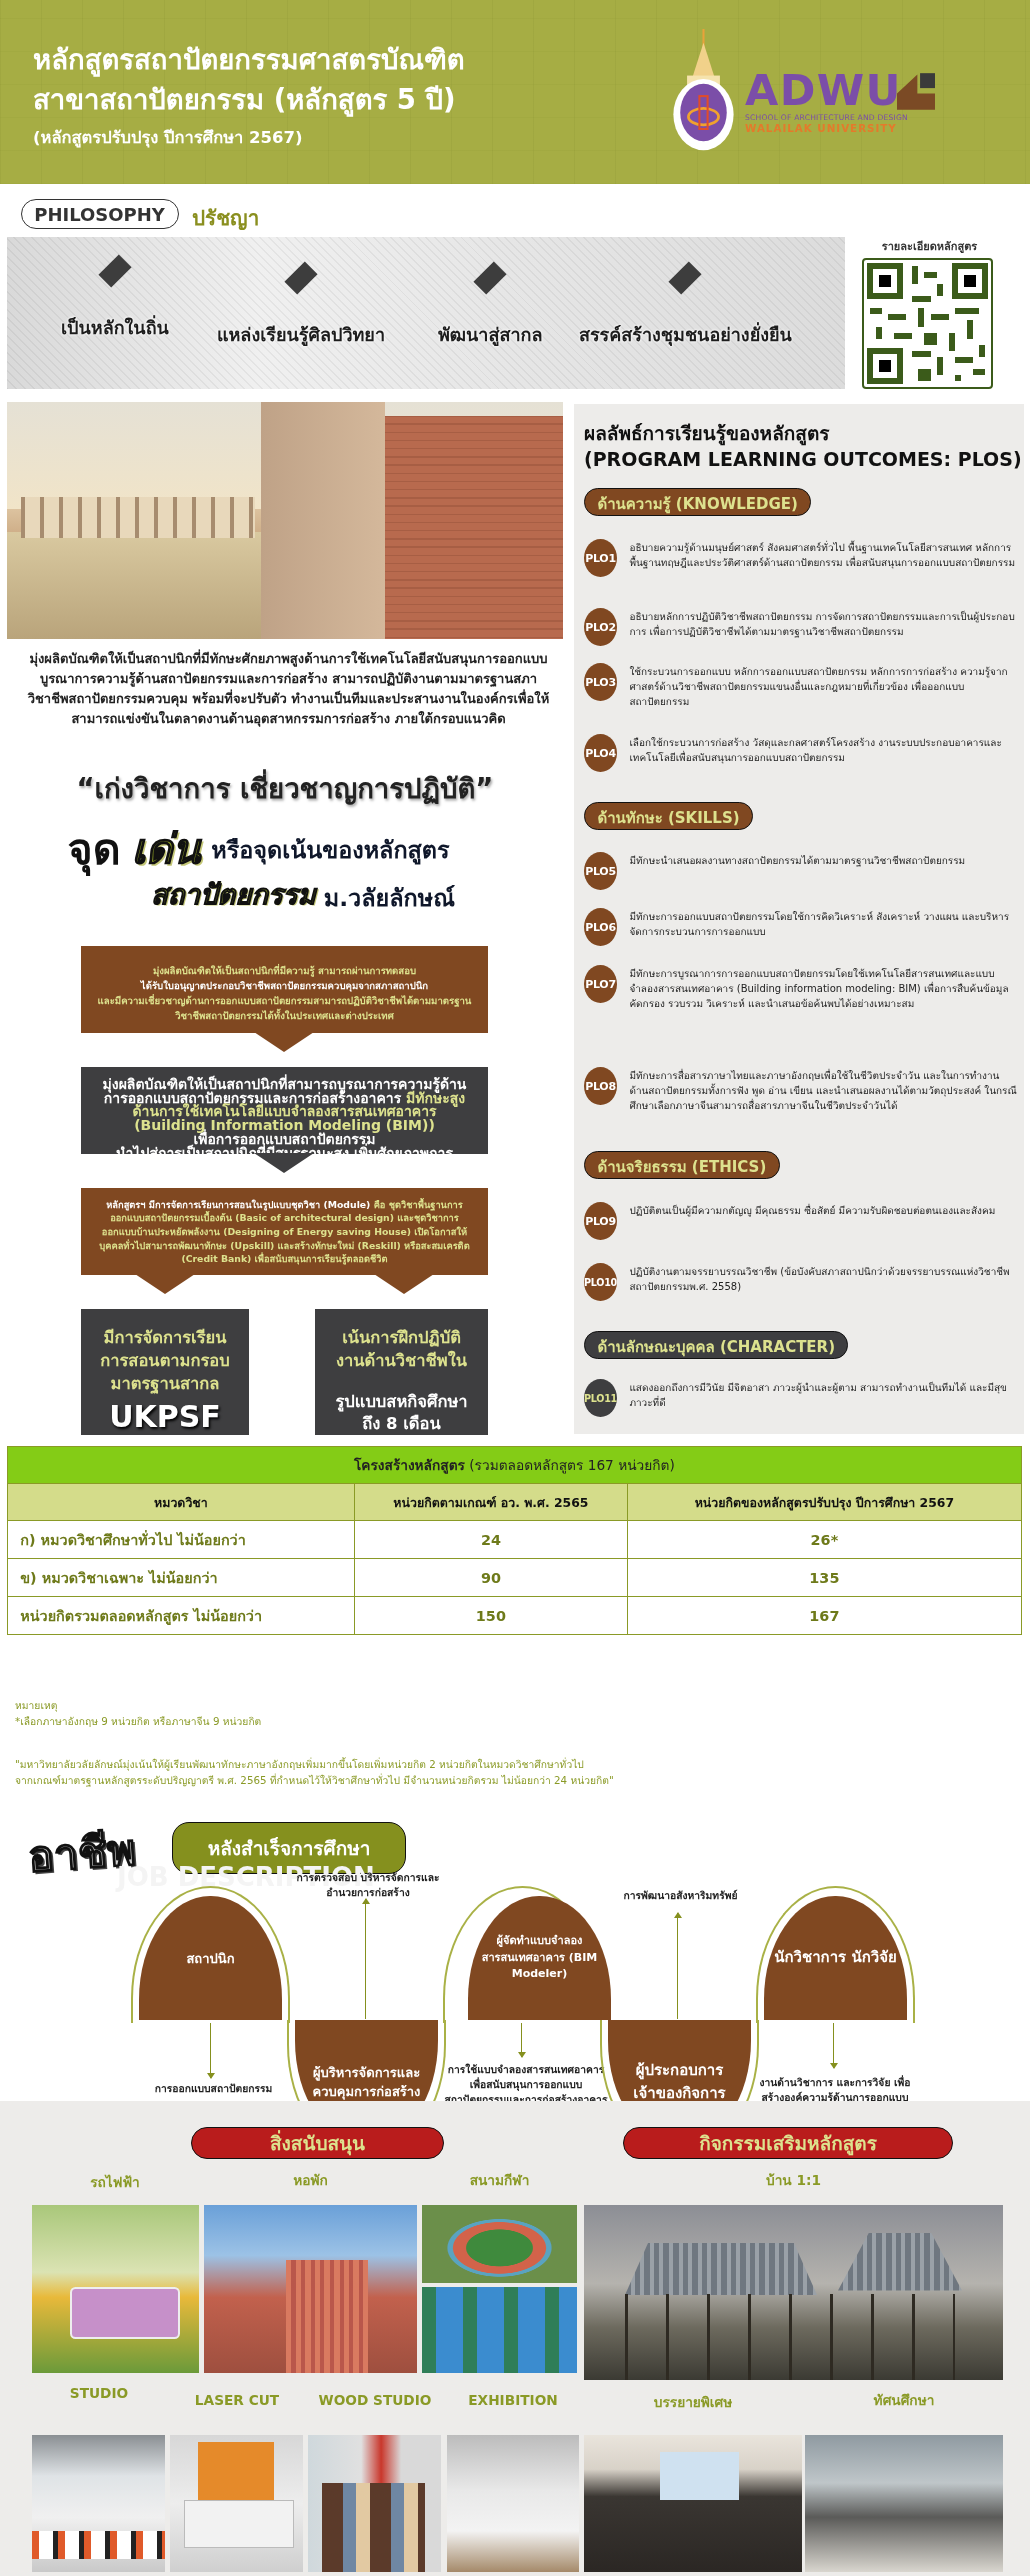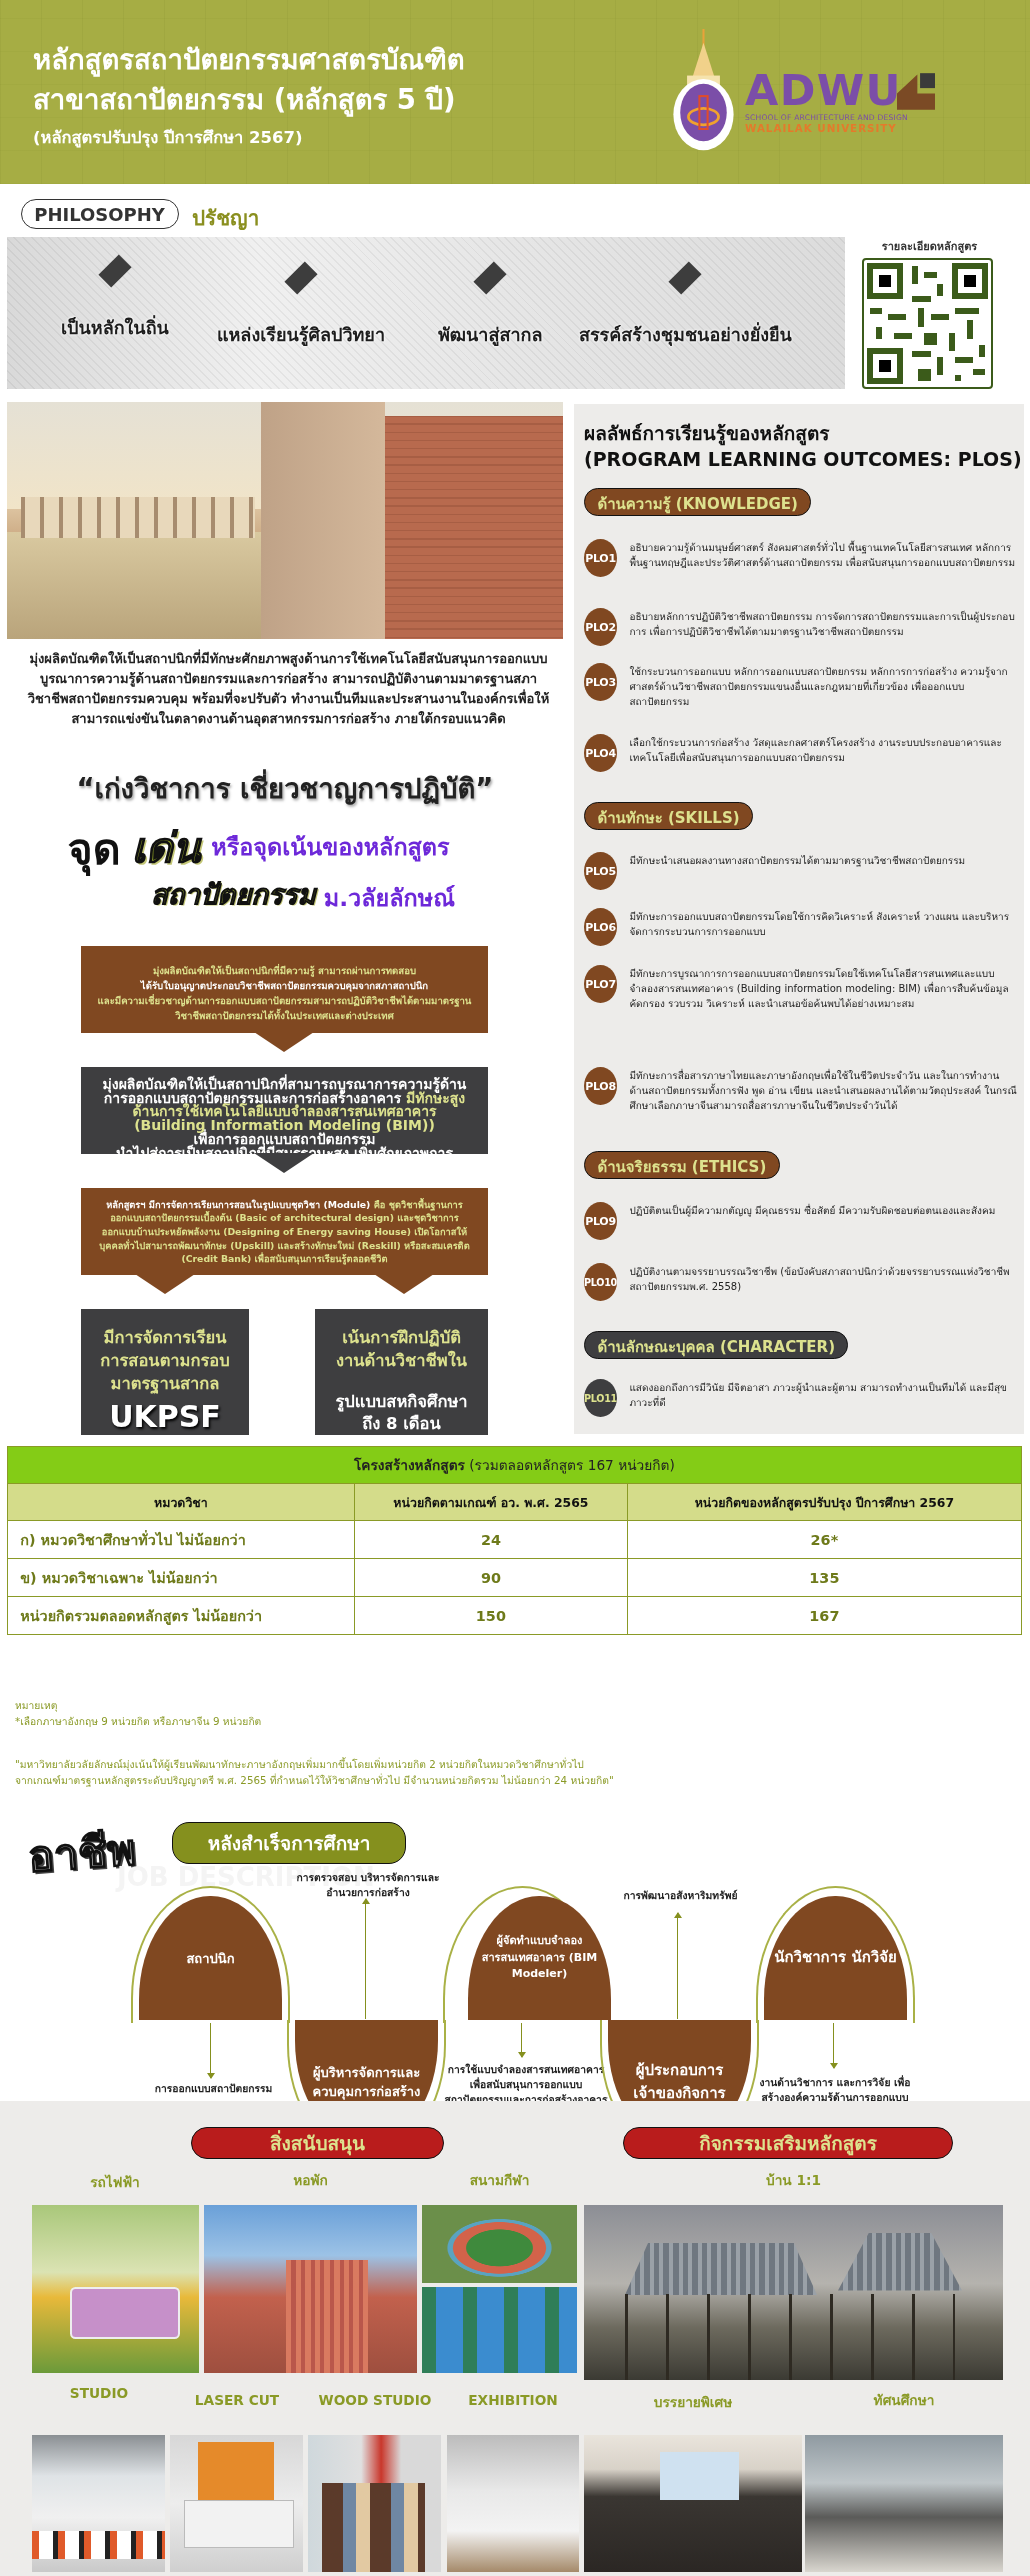--- a/index.html
+++ b/index.html
@@ -38,24 +38,24 @@
   .hero .sky { position:absolute; left:0; top:0; width:100%; height:45%; background: linear-gradient(180deg,#e5e1d5,#f1e4c8); }
   .hero .wall { position:absolute; left:254px; top:0; width:124px; height:100%; background: linear-gradient(90deg,#bfa287,#d4b89b); }
   .hero .brick { position:absolute; left:378px; top:13.7px; width:179px; height:100%; background: repeating-linear-gradient(0deg,#b86a4e 0 6.9px,#a75e44 6.9px 8.2px); }
   .hero .water { position:absolute; left:0; top:55%; width:254px; height:45%; background: linear-gradient(180deg,#d9c9a0,#b9a47b); }
   .hero .arcade { position:absolute; left:13.7px; top:40%; width:234px; height:41px; background: repeating-linear-gradient(90deg,#a78c6f 0 4.1px,#e8d8bb 4.1px 19px); }
 
   .mission { left: 27.5px; top: 649px; width: 522px; text-align: center; font-size: 13px; font-weight: bold; line-height: 20px; color: #222; }
   .slogan { left: 6.9px; top: 766px; width: 556px; text-align: center; font-size: 27.5px; font-weight: bold; color: #222; text-shadow: 1.4px 2.1px 2.7px rgba(0,0,0,.35); }
 
   .hl-title { left: 62px; top: 828px; width: 481px; }
-  .hl-row1 { display: flex; align-items: flex-start; gap: 11px; padding-left: 5.5px; }
+  .hl-row1 { display: flex; align-items: center; gap: 11px; padding-left: 5.5px; }
   .hl-big { font-size: 43px; font-weight: bold; color: #111; line-height: 43px; }
   .hl-olive { font-size: 41px; font-weight: bold; font-style: italic; color: #8a9a26; -webkit-text-stroke: 1.4px #111; line-height: 41px; text-shadow: 2.1px 2.1px 0 #c5c878; }
-  .hl-rest { font-size: 23.4px; font-weight: bold; color: #6d28d9; }
+  .hl-rest { font-size: 23.4px; font-weight: bold; color: #0f172a; }
   .hl-row2 { display: flex; align-items: flex-end; gap: 8.2px; padding-left: 89px; margin-top: 1.4px; }
   .hl-olive2 { font-size: 27.5px; font-weight: bold; font-style: italic; color: #8a9a26; -webkit-text-stroke: 1px #111; text-shadow: 1.4px 1.4px 0 #c5c878; }
 
   
   .fbox { position: absolute; left: 81px; width: 407px; text-align: center; font-size: 9.6px; font-weight: bold; line-height: 15px; padding: 19px 13.7px; }
   .fbox.brown { background: #804821; color: #dde28e; }
   .fbox.dark { background: #3e3e40; color: #fff; }
   .hl-y { color: #dde28e; }
   .hl-w { color: #ffffff; }
   .tri { position: absolute; width: 0; height: 0; border-left: 30px solid transparent; border-right: 30px solid transparent; }
@@ -83,21 +83,21 @@
   .tbl .cap b { font-weight: bold; }
   .tbl .hdr th { background: #d4dc8a; height: 37px; font-size: 12.4px; font-weight: bold; color: #111; }
   .tbl .row td { height: 38px; font-size: 14.4px; font-weight: bold; color: #6e7a1a; }
   .tbl .row td.c { text-align: center; }
   .tbl .row td.l { padding-left: 12.4px; }
 
   .note { left: 15px; font-size: 10.3px; color: #8a9a26; }
 
   
   .career-word { left: 27.5px; top: 1819px; font-size: 43px; font-weight: bold; color: #cfcfcf; -webkit-text-stroke: 1.4px #111; text-shadow: 2.1px 2.1px 0 #444; transform: rotate(-4deg); }
-  .career-pill { left: 172px; top: 1822px; width: 234px; height: 42px; background: #85901e; border: 1.4px solid #111; border-radius: 17px; color: #fff; font-size: 19px; font-weight: bold; display: flex; align-items: center; justify-content: center; }
+  .career-pill { left: 172px; top: 1822px; width: 234px; height: 52px; background: #85901e; border: 1.4px solid #111; border-radius: 17px; color: #fff; font-size: 19px; font-weight: bold; display: flex; align-items: center; justify-content: center; }
   .jobdesc { left: 117px; top: 1862px; font-size: 26px; font-weight: bold; color: #f4f4f4; }
   .arch { position: absolute; width: 143px; height: 124px; background: #804821; color: #fff; font-size: 13px; font-weight: bold; text-align: center; display: flex; align-items: center; justify-content: center; line-height: 19px; padding: 6.9px; }
   .arch.up { border-radius: 71px 71px 0 0 / 103px 103px 0 0; }
   .arch.down { border-radius: 0 0 71px 71px / 0 0 103px 103px; }
   .ring { position: absolute; width: 159px; height: 137px; border: 2.1px solid #a9b146; }
   .ring.up { border-bottom: none; border-radius: 80px 80px 0 0 / 113px 113px 0 0; }
   .ring.down { border-top: none; border-radius: 0 0 80px 80px / 0 0 113px 113px; }
   .vline { position: absolute; width: 1.4px; background: #85901e; }
   .vline.down::after { content: ""; position: absolute; left: -3.4px; bottom: -1.4px; border-left: 4.1px solid transparent; border-right: 4.1px solid transparent; border-top: 6.9px solid #85901e; }
   .vline.up::before { content: ""; position: absolute; left: -3.4px; top: -1.4px; border-left: 4.1px solid transparent; border-right: 4.1px solid transparent; border-bottom: 6.9px solid #85901e; }

